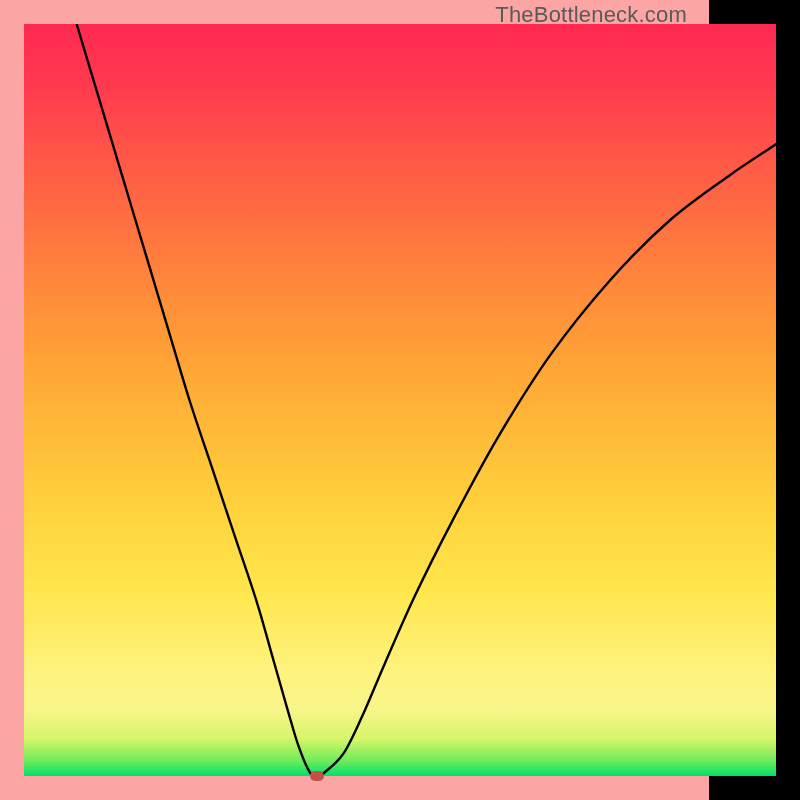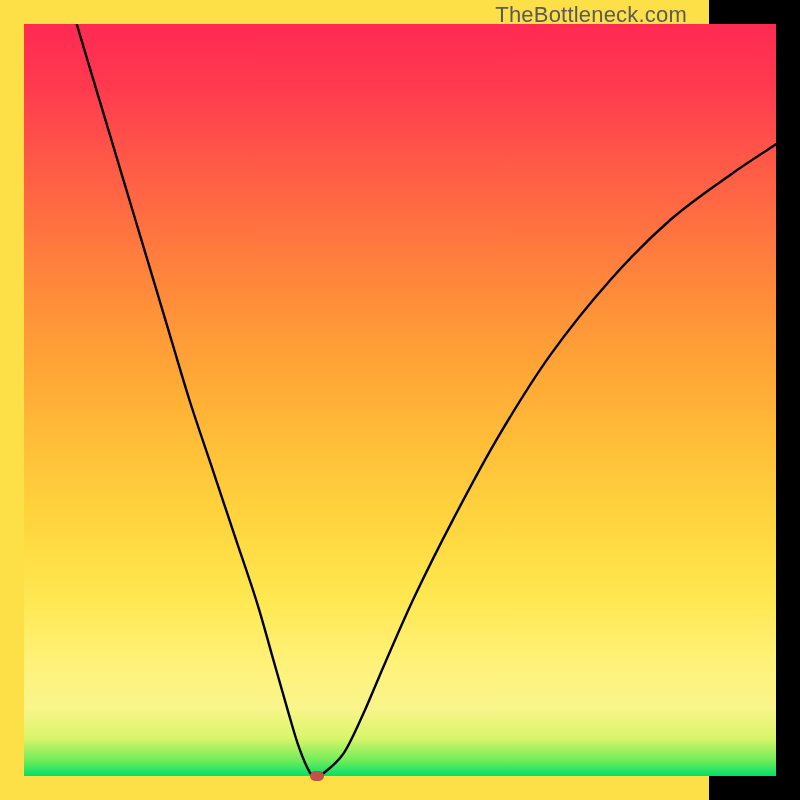--- a/index.html
+++ b/index.html
@@ -1,21 +1,21 @@
 <!DOCTYPE html>
 <html><head>
 <meta charset="utf-8">
 <style>
   * { margin: 0; padding: 0; box-sizing: border-box; }
   html, body { width: 800px; height: 800px; overflow: hidden; background: #000; }
   .frame {
     position: relative;
     width: 709px;
     height: 800px;
-    background: #fde047;
+    background: #fca5a5;
     text-align: center;
   }
   .watermark {
     position: absolute;
     top: 2px;
     right: 22px;
     font-family: Arial, Helvetica, sans-serif;
     font-size: 22px;
     color: #5a5a5a;
     letter-spacing: 0.2px;

